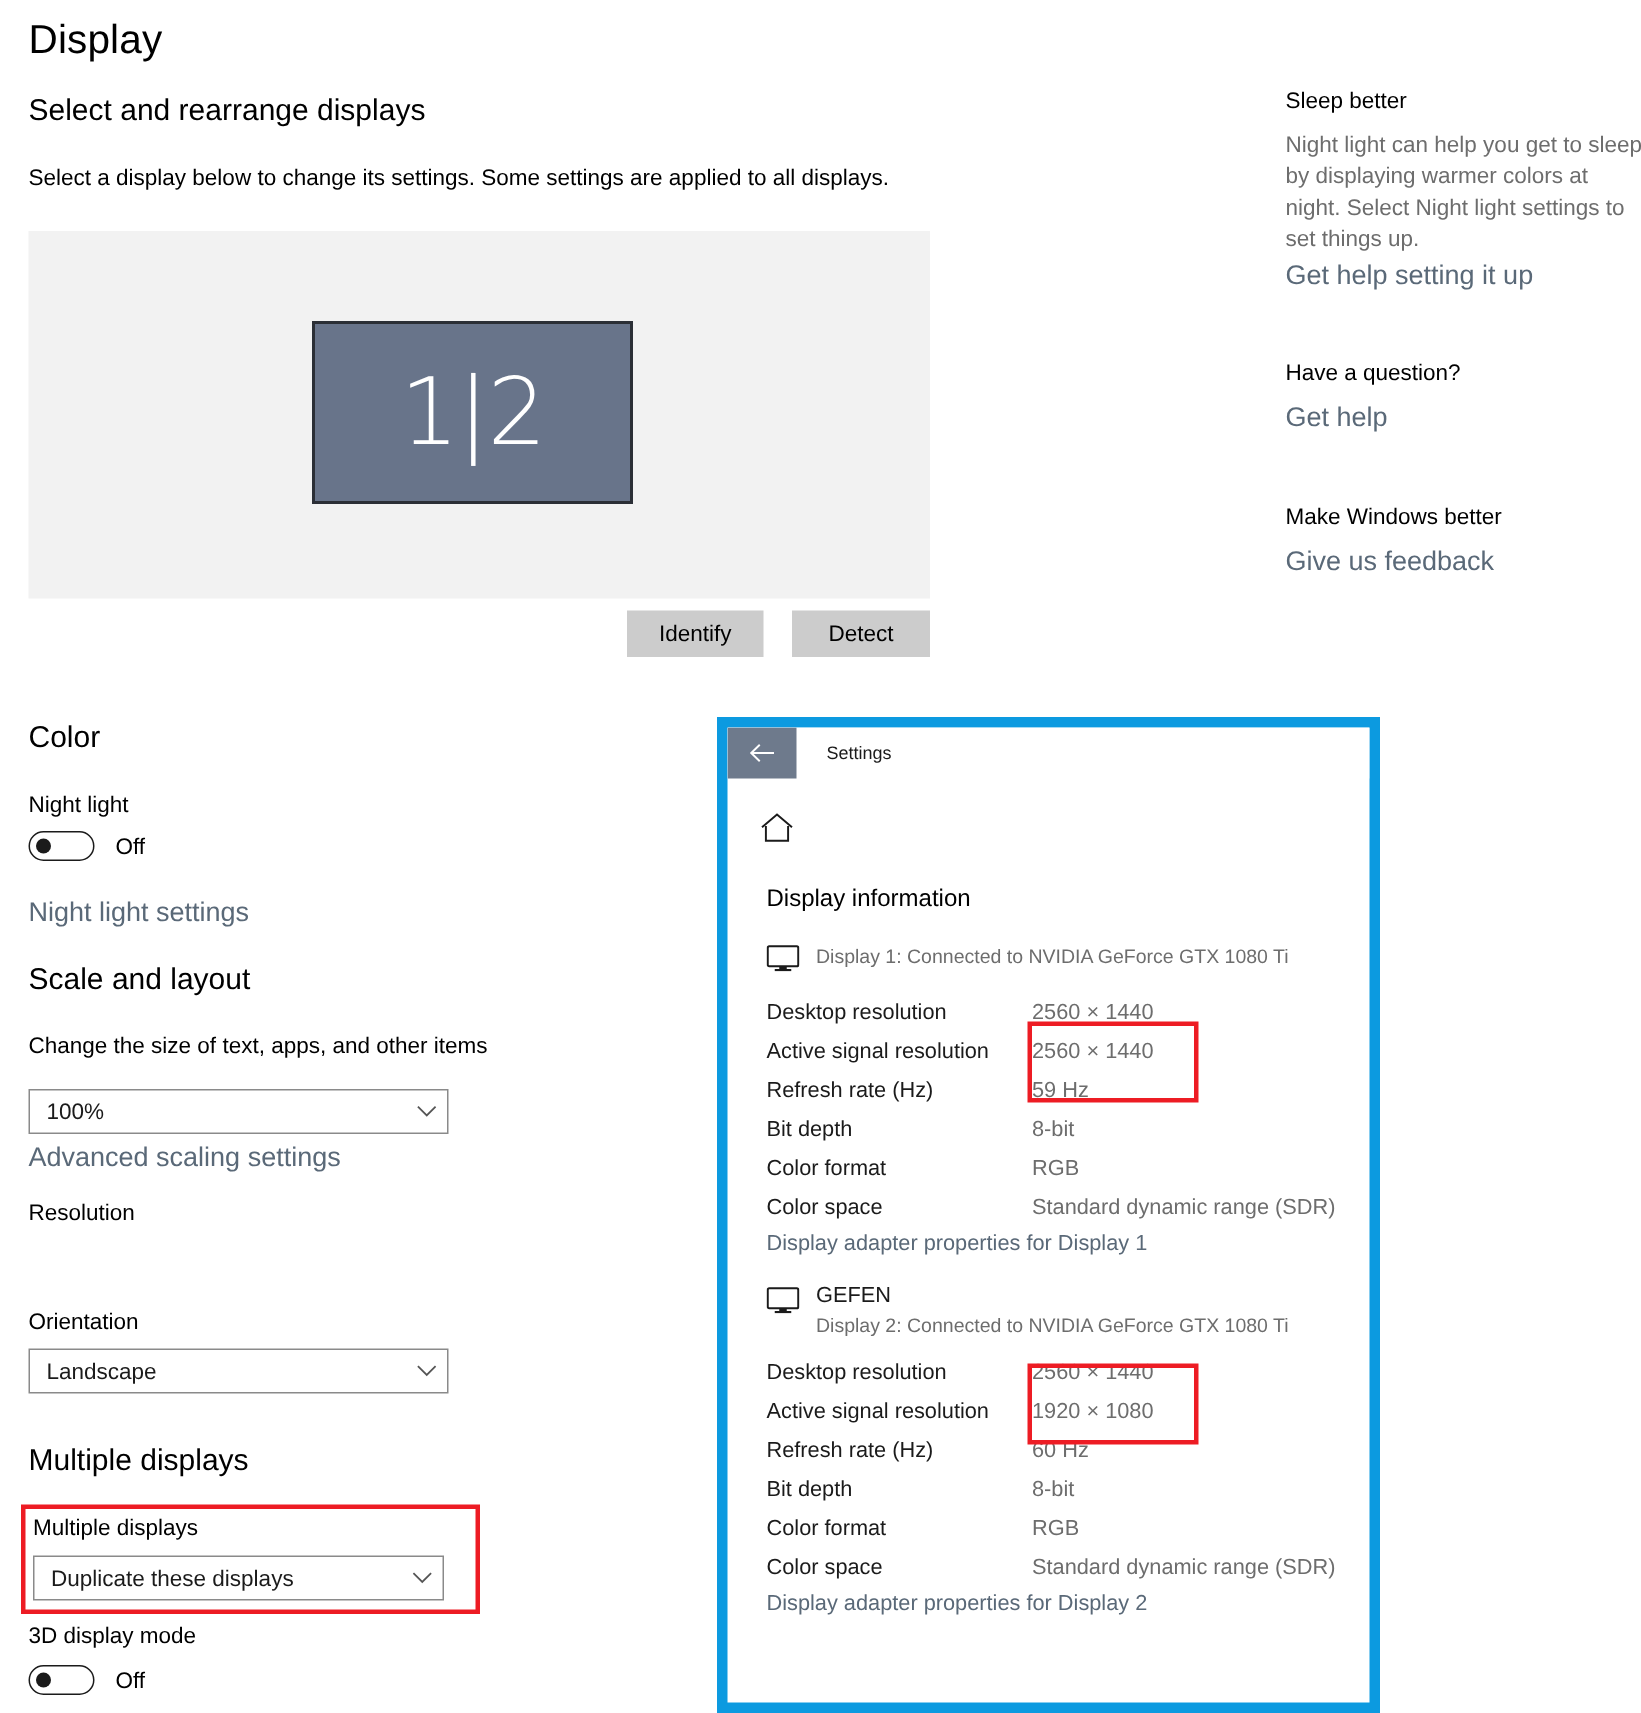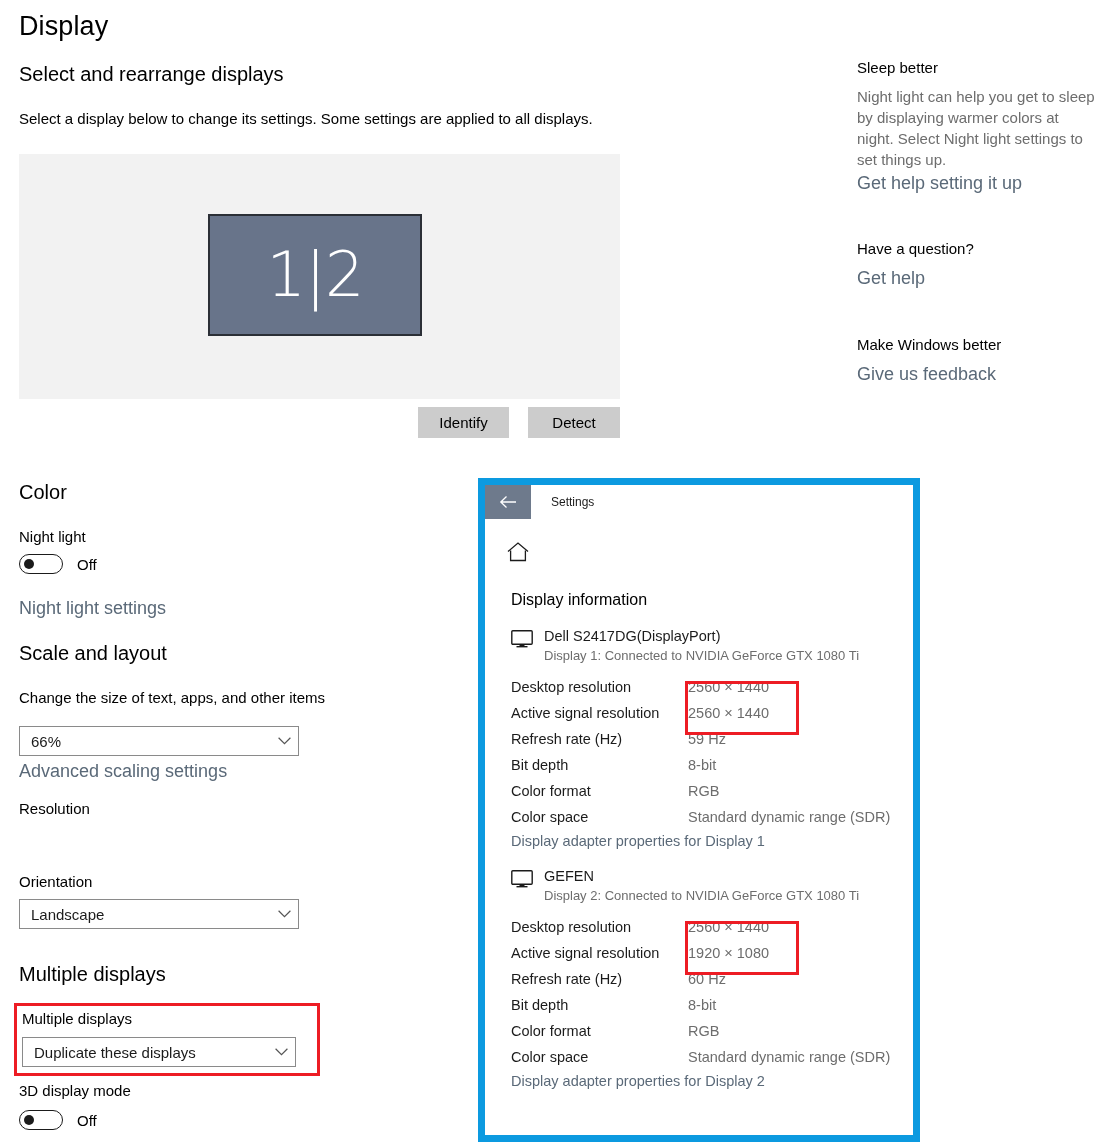--- a/index.html
+++ b/index.html
@@ -336,21 +336,21 @@
     <div class="toggle">
         <span class="knob"></span>
       </div>
     <span class="toggle-state">Off</span>
   </div>
   <a id="night-light-settings-link" class="link">Night light settings</a>
 
   <div id="scale-heading" class="section-h2">Scale and layout</div>
   <div id="scale-desc" class="body-text">Change the size of text, apps, and other items</div>
   <div id="scale-combo" class="combo">
-    <span class="combo-value">66%</span>
+    <span class="combo-value">100%</span>
     <span class="chev">
       <svg width="13" height="8" viewBox="0 0 13 8">
           <path d="M0.6 0.8 L6.5 6.6 L12.4 0.8" stroke="#555" stroke-width="1.2" fill="none"></path>
         </svg>
     </span>
   </div>
   <a id="advanced-scaling-link" class="link">Advanced scaling settings</a>
 
   <div id="resolution-label" class="body-text">Resolution</div>
 
@@ -423,21 +423,20 @@
     <div class="monitor-block">
       <div class="monitor-head">
         <span class="monitor-icon">
           <svg width="22" height="18" viewBox="0 0 22 18">
             <rect x="0.8" y="0.8" width="20.4" height="13.4" rx="1" stroke="#1b1b1b" stroke-width="1.4" fill="none"></rect>
             <rect x="8.5" y="14.2" width="5" height="2.2" fill="#1b1b1b"></rect>
             <rect x="5.5" y="16" width="11" height="1.4" fill="#1b1b1b"></rect>
           </svg>
         </span>
         <span>
-          <div class="monitor-name">Dell S2417DG(DisplayPort)</div>
           <div class="monitor-sub">Display 1: Connected to NVIDIA GeForce GTX 1080 Ti</div>
         </span>
       </div>
       <div class="spec-table">
         <div class="spec-row">
           <span class="spec-label">Desktop resolution</span>
           <span class="spec-value">2560 × 1440</span>
         </div>
         <div class="spec-row">
           <span class="spec-label">Active signal resolution</span>

